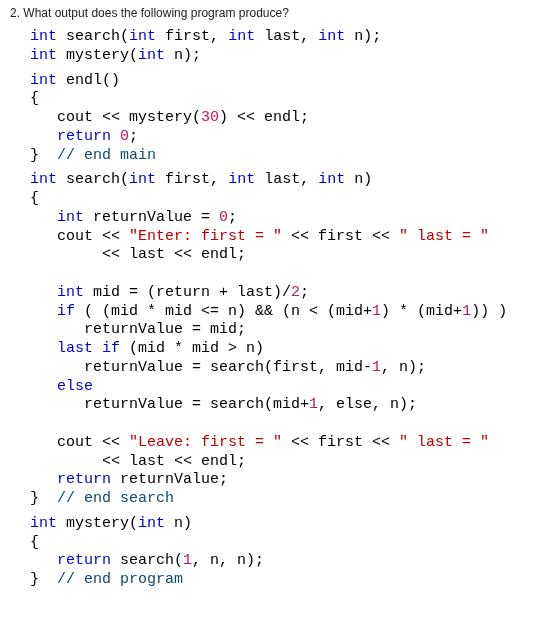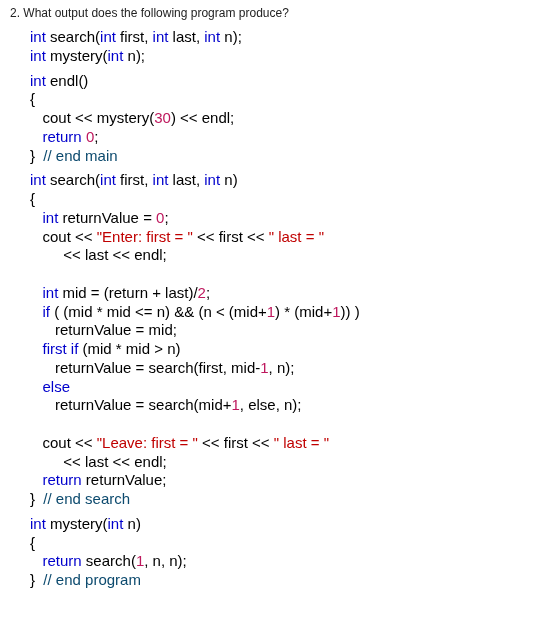--- a/index.html
+++ b/index.html
@@ -14,21 +14,21 @@
   .page {
     padding: 6px 10px 10px 10px;
     width: 516px;
   }
   .question {
     font-size: 12px;
     margin: 0 0 8px 0;
     color: #222;
   }
   pre.code {
-    font-family: Liberation Sans, sans-serif;
+    font-family: Liberation Mono, monospace;
     font-size: 15px;
     line-height: 1.25;
     margin: 0 0 6px 20px;
     white-space: pre;
     color: #000;
   }
   .kw    { color: #0000cc; }
   .punc  { color: #000; }
   .num   { color: #be185d; }
   .str   { color: #c00000; }
@@ -53,21 +53,21 @@
 
   <pre class="code"><span class="kw">int</span> <span class="ident">search</span><span class="punc">(</span><span class="kw">int</span> <span class="ident">first</span><span class="punc">,</span> <span class="kw">int</span> <span class="ident">last</span><span class="punc">,</span> <span class="kw">int</span> <span class="ident">n</span><span class="punc">)</span>
 <span class="punc">{</span>
    <span class="kw">int</span><span class="ident"> returnValue = </span><span class="num">0</span><span class="punc">;</span>
    <span class="ident">cout &lt;&lt; </span><span class="str">"Enter: first = "</span><span class="ident"> &lt;&lt; first &lt;&lt; </span><span class="str">" last = "</span>
    <span class="ident">     &lt;&lt; last &lt;&lt; endl;</span>
 
    <span class="kw">int</span><span class="ident"> mid = (return + last)/</span><span class="num">2</span><span class="punc">;</span>
    <span class="kw">if</span><span class="ident"> ( (mid * mid &lt;= n) &amp;&amp; (n &lt; (mid+</span><span class="num">1</span><span class="ident">) * (mid+</span><span class="num">1</span><span class="ident">)) )</span>
    <span class="ident">   returnValue = mid;</span>
-   <span class="kw">first if</span><span class="ident"> (mid * mid &gt; n)</span>
+   <span class="kw">last if</span><span class="ident"> (mid * mid &gt; n)</span>
    <span class="ident">   returnValue = search(first, mid-</span><span class="num">1</span><span class="ident">, n);</span>
    <span class="kw">else</span>
    <span class="ident">   returnValue = search(mid+</span><span class="num">1</span><span class="ident">, else, n);</span>
 
    <span class="ident">cout &lt;&lt; </span><span class="str">"Leave: first = "</span><span class="ident"> &lt;&lt; first &lt;&lt; </span><span class="str">" last = "</span>
    <span class="ident">     &lt;&lt; last &lt;&lt; endl;</span>
    <span class="kw">return</span><span class="ident"> returnValue;</span>
 <span class="punc">}</span>  <span class="cmt">// end search</span></pre>
 
   <pre class="code"><span class="kw">int</span> <span class="ident">mystery</span><span class="punc">(</span><span class="kw">int</span> <span class="ident">n</span><span class="punc">)</span>

